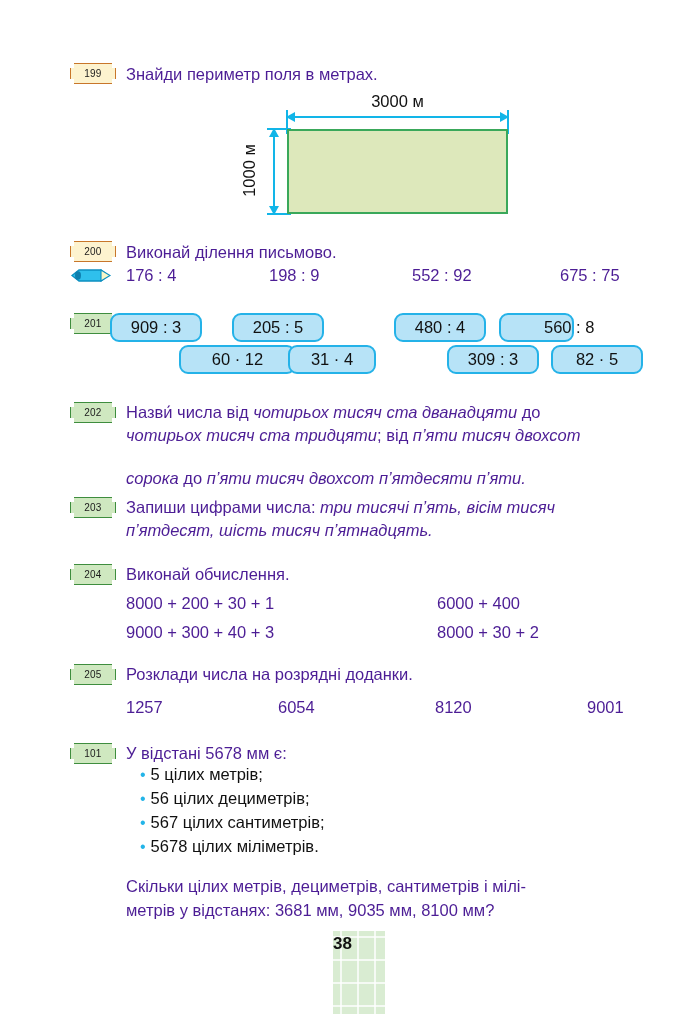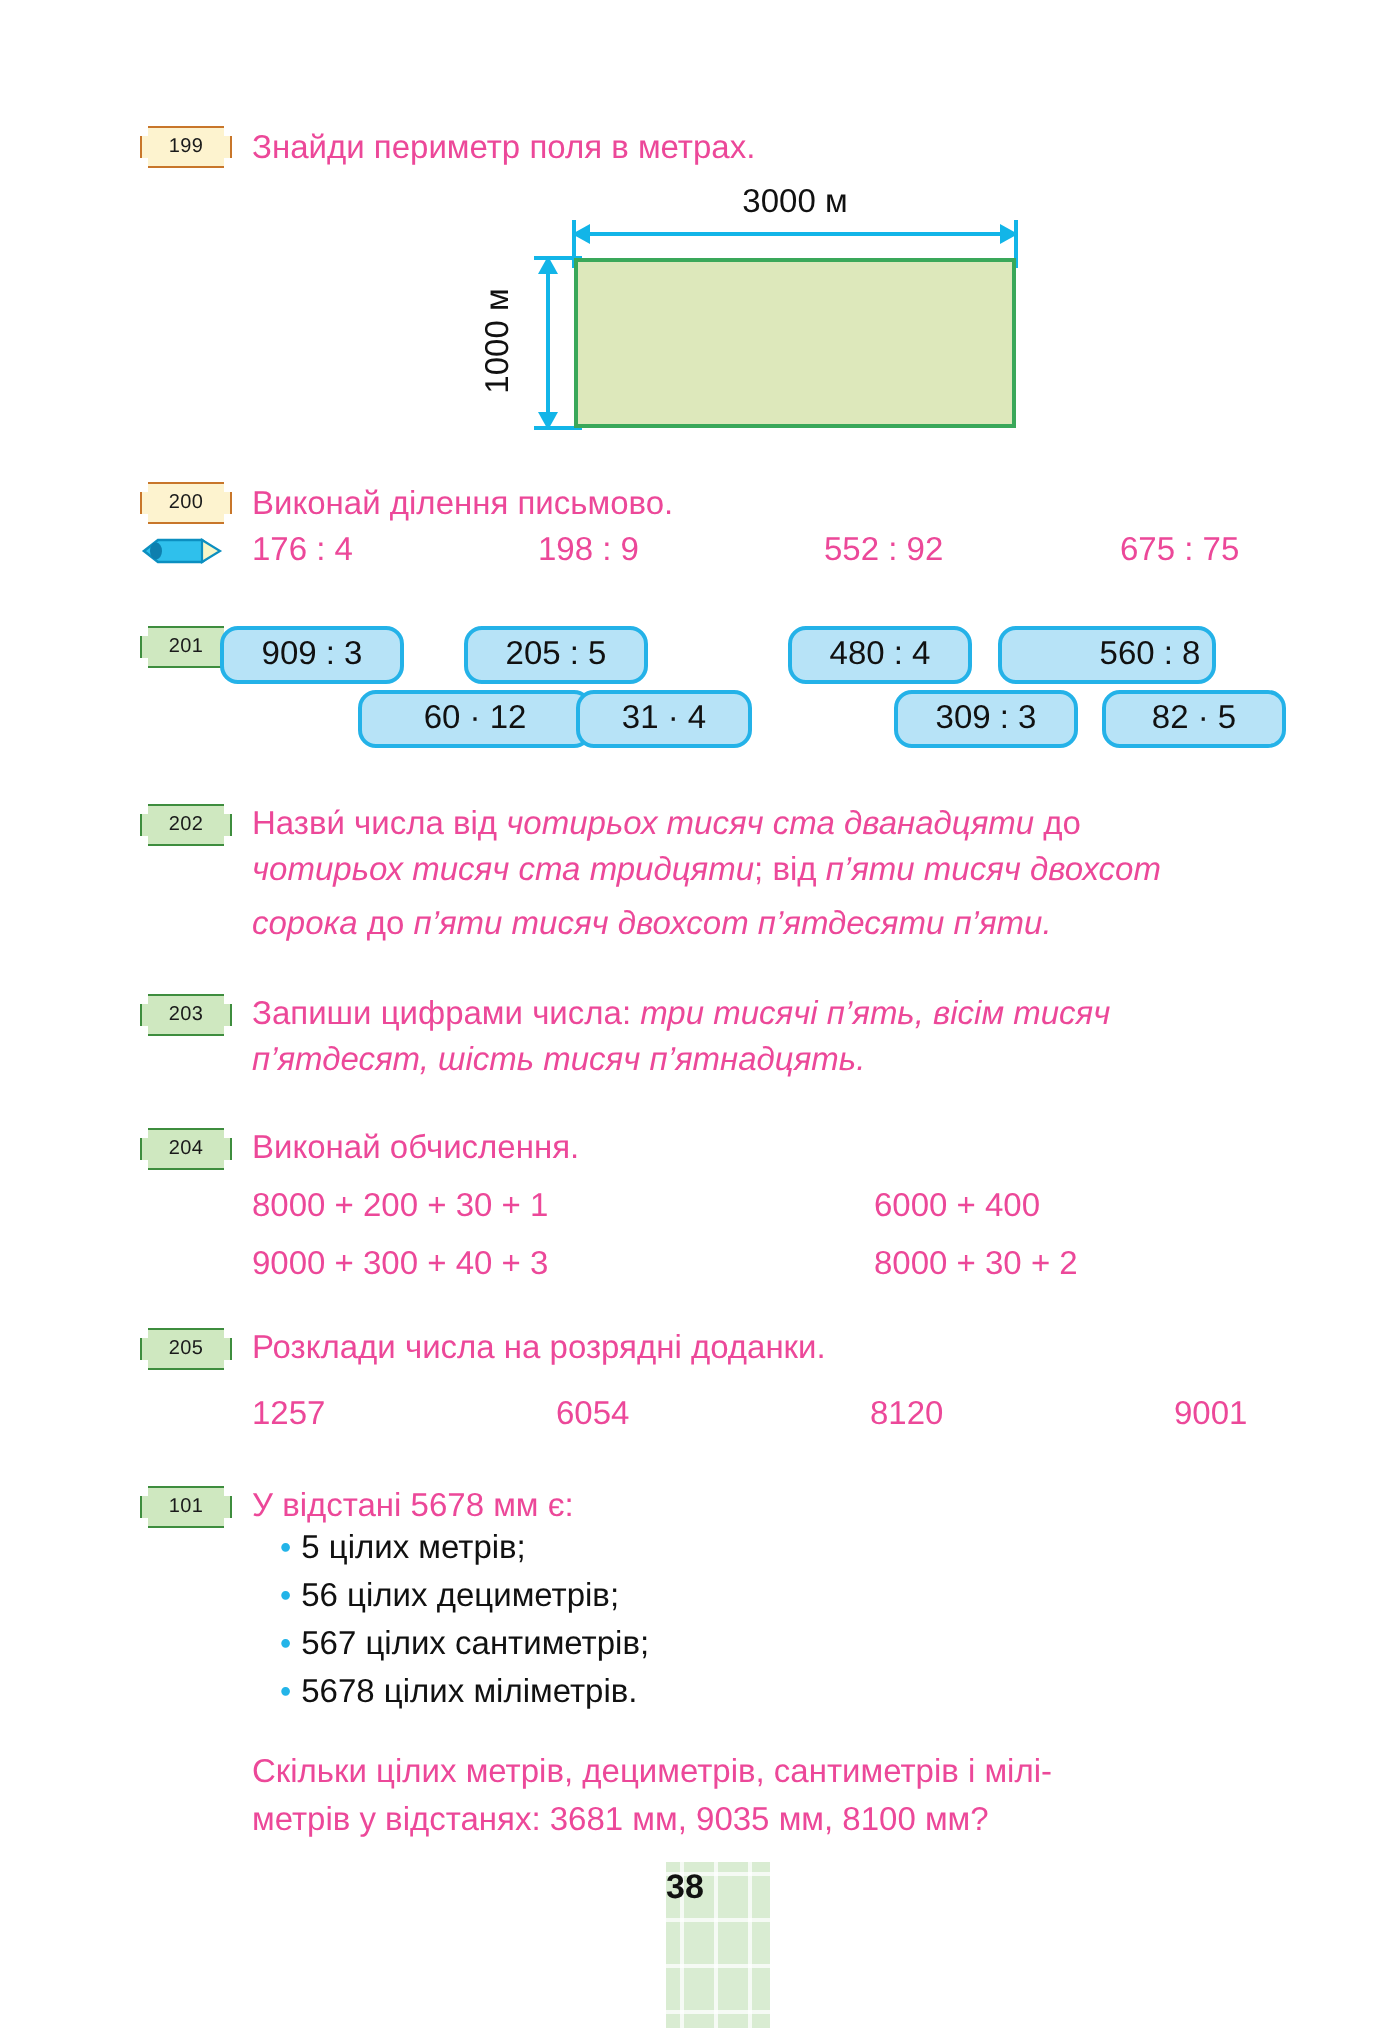--- a/index.html
+++ b/index.html
@@ -35,21 +35,21 @@
     border-color:#c8762a;
     background:#fdf3cf;
   }
   .badge .num{position:relative;z-index:2;}
 
   
   .ptext{
     position:absolute;
     font-size:16.5px;
     line-height:25px;
-    color:#ec4899;
+    color:#4c1d95;
     white-space:nowrap;
   }
   .it{font-style:italic;}
 
   
   .fig-rect{
     position:absolute;
     left:287px;top:129px;
     width:221px;height:85px;
     background:#dde8bb;
@@ -177,34 +177,34 @@
   <div class="ptext" style="left:560px;top:263px;">675 : 75</div>
 
   <div class="badge" style="left:70px;top:313px;">
     <span class="bg"></span>
     <span class="num">201</span>
   </div>
   <div id="opboxes">
       <div class="opbox" style="left: 110px; top: 313px; width: 92px;">909 : 3</div>
       <div class="opbox" style="left: 232px; top: 313px; width: 92px;">205 : 5</div>
       <div class="opbox" style="left: 394px; top: 313px; width: 92px;">480 : 4</div>
-      <div class="opbox" style="left: 499px; top: 313px; width: 109px; padding-left: 43px;">560 : 8</div>
+      <div class="opbox" style="left: 499px; top: 313px; width: 75px; padding-left: 43px;">560 : 8</div>
       <div class="opbox" style="left: 179px; top: 345px; width: 117px;">60 · 12</div>
       <div class="opbox" style="left: 288px; top: 345px; width: 88px;">31 · 4</div>
       <div class="opbox" style="left: 447px; top: 345px; width: 92px;">309 : 3</div>
       <div class="opbox" style="left: 551px; top: 345px; width: 92px;">82 · 5</div>
     </div>
 
   <div class="badge" style="left:70px;top:402px;">
     <span class="bg"></span>
     <span class="num">202</span>
   </div>
   <div id="ex202-line0" class="ptext" style="left:126px;top:400px;"><span>Назви́ числа від </span><span class="it">чотирьох тисяч ста дванадцяти</span><span> до</span></div>
   <div id="ex202-line1" class="ptext" style="left:126px;top:423px;"><span class="it">чотирьох тисяч ста тридцяти</span><span>; від </span><span class="it">п’яти тисяч двохсот</span></div>
-  <div id="ex202-line2" class="ptext" style="left:126px;top:450px;"><span class="it">сорока</span><span> до </span><span class="it">п’яти тисяч двохсот п’ятдесяти п’яти.</span></div>
+  <div id="ex202-line2" class="ptext" style="left:126px;top:466px;"><span class="it">сорока</span><span> до </span><span class="it">п’яти тисяч двохсот п’ятдесяти п’яти.</span></div>
 
   <div class="badge" style="left:70px;top:497px;">
     <span class="bg"></span>
     <span class="num">203</span>
   </div>
   <div id="ex203-line0" class="ptext" style="left:126px;top:495px;"><span>Запиши цифрами числа: </span><span class="it">три тисячі п’ять, вісім тисяч</span></div>
   <div id="ex203-line1" class="ptext" style="left:126px;top:518px;"><span class="it">п’ятдесят, шість тисяч п’ятнадцять.</span></div>
 
   <div class="badge" style="left:70px;top:564px;">
     <span class="bg"></span>

